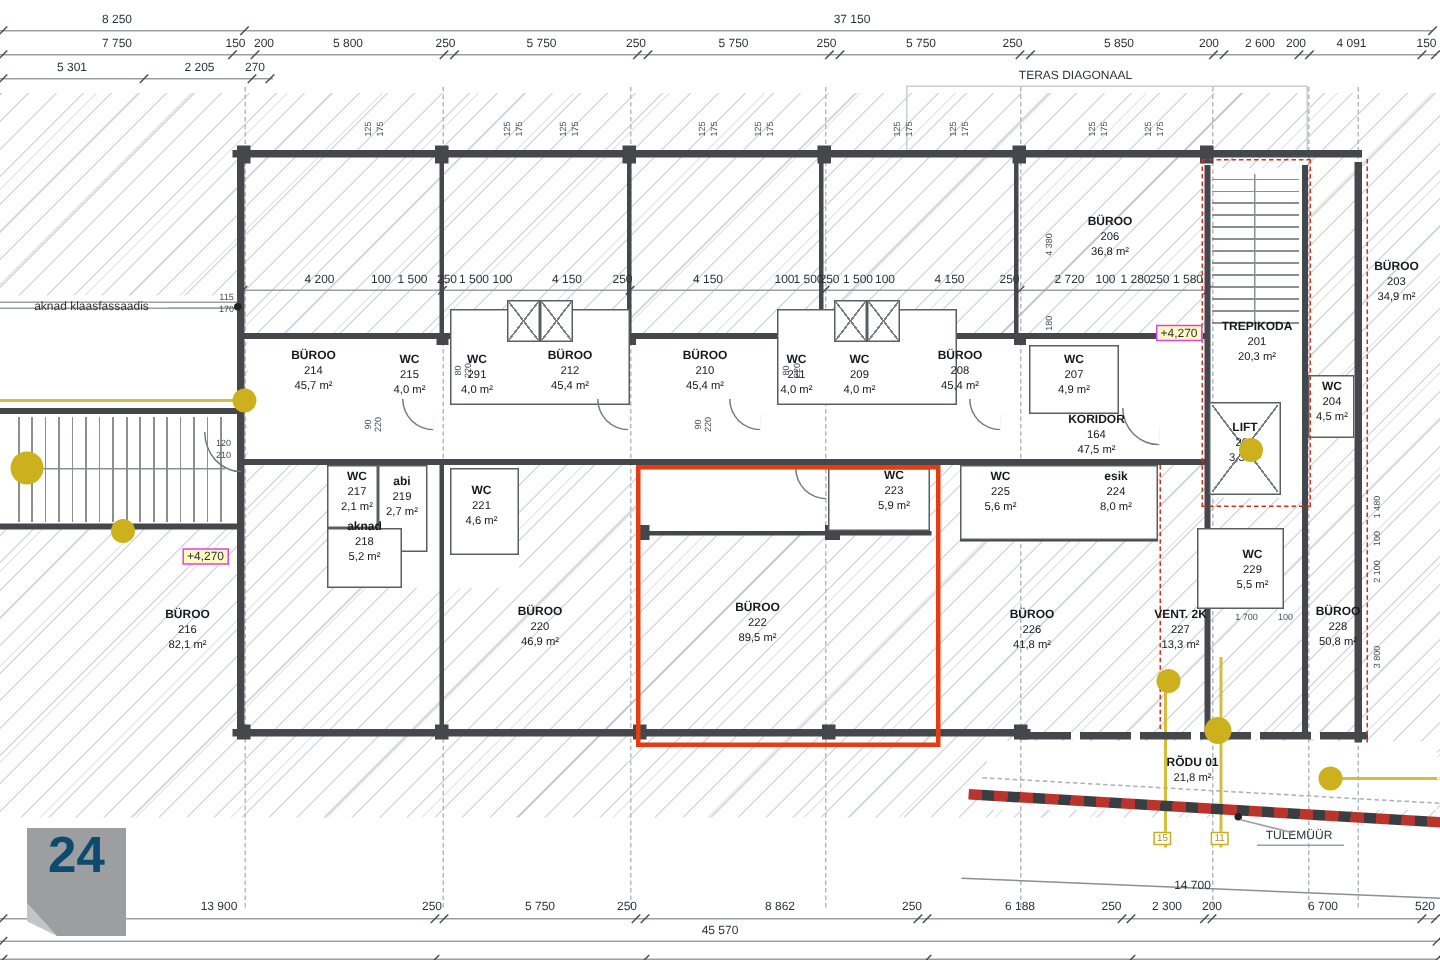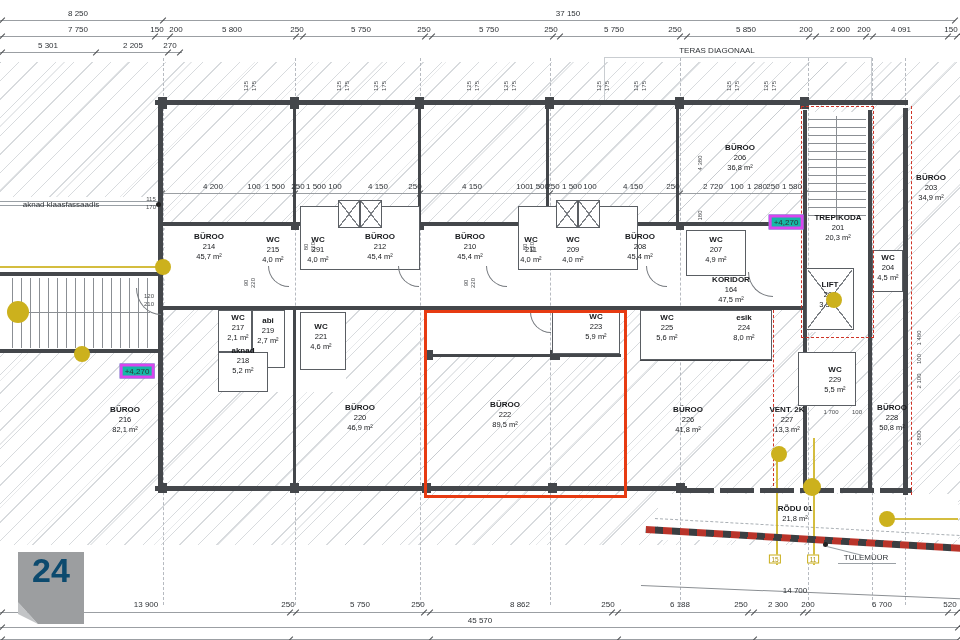--- a/index.html
+++ b/index.html
@@ -21,21 +21,21 @@
   .stairs-h{position:absolute;z-index:4;background:repeating-linear-gradient(0deg,#8b8f94 0 1px,transparent 1px 8px);}
   .arc{position:absolute;border-left:1px solid #75797e;border-bottom:1px solid #75797e;
        border-bottom-left-radius:100%;z-index:4;}
   .dimline{position:absolute;height:1px;background:#9b9fa3;z-index:2;}
   .tick{position:absolute;width:8px;height:1px;background:#4a4d50;z-index:2;
         transform:translate(-50%,0) rotate(-45deg);}
   .dim{position:absolute;transform:translate(-50%,-50%);font-size:8px;color:#2e3236;
        white-space:nowrap;z-index:5;}
   .rot{transform:translate(-50%,-50%) rotate(-90deg);}
   .tiny{font-size:6px;color:#4a4d50;}
-  .boxed{border:3px solid #d946ef;background:#14b8a6;padding:0 2px;font-size:8px;}
+  .boxed{border:1px solid #d946ef;background:#fef9c3;padding:0 2px;font-size:8px;}
   .room{position:absolute;transform:translate(-50%,-50%);text-align:center;line-height:1.3;
         color:#17191c;z-index:5;white-space:nowrap;}
   .room .rn{font-weight:bold;font-size:8px;}
   .room .rx{font-size:7.5px;}
   .redroom{position:absolute;border:3px solid #e73b12;z-index:6;background:transparent;}
   .reddash{position:absolute;z-index:5;}
   .ydot{position:absolute;border-radius:50%;background:#ccb11d;z-index:6;}
   .yline{position:absolute;background:#ccb11d;opacity:.85;z-index:2;}
   .ytag{position:absolute;transform:translate(-50%,-50%);border:1px solid #c9ae19;color:#b09410;
         font-size:6.5px;padding:0 1.5px;background:#fff;z-index:6;}

